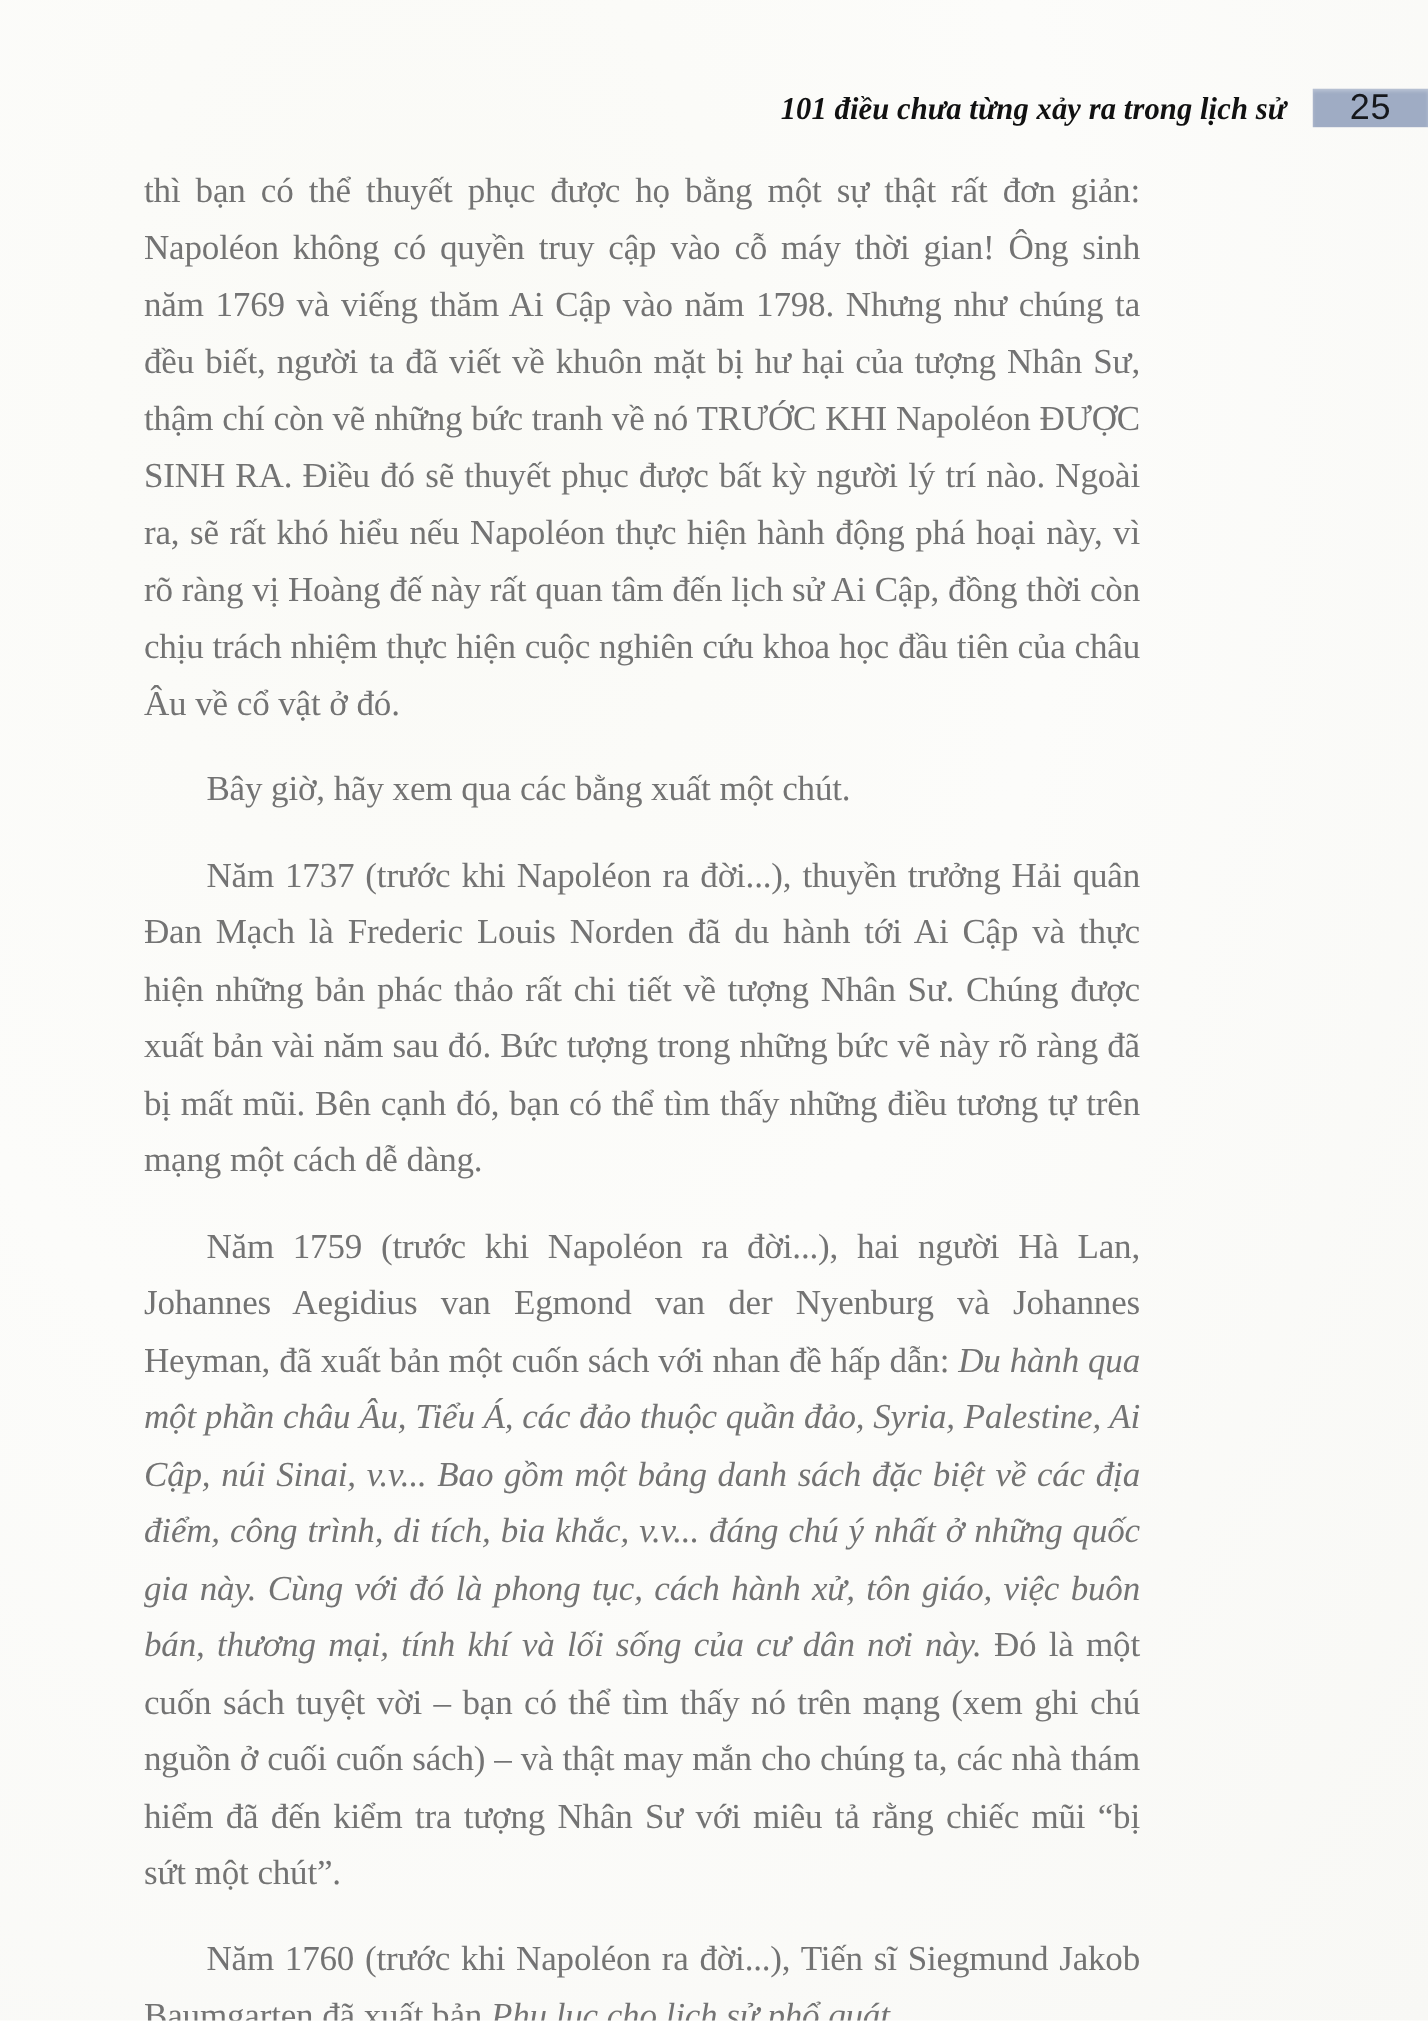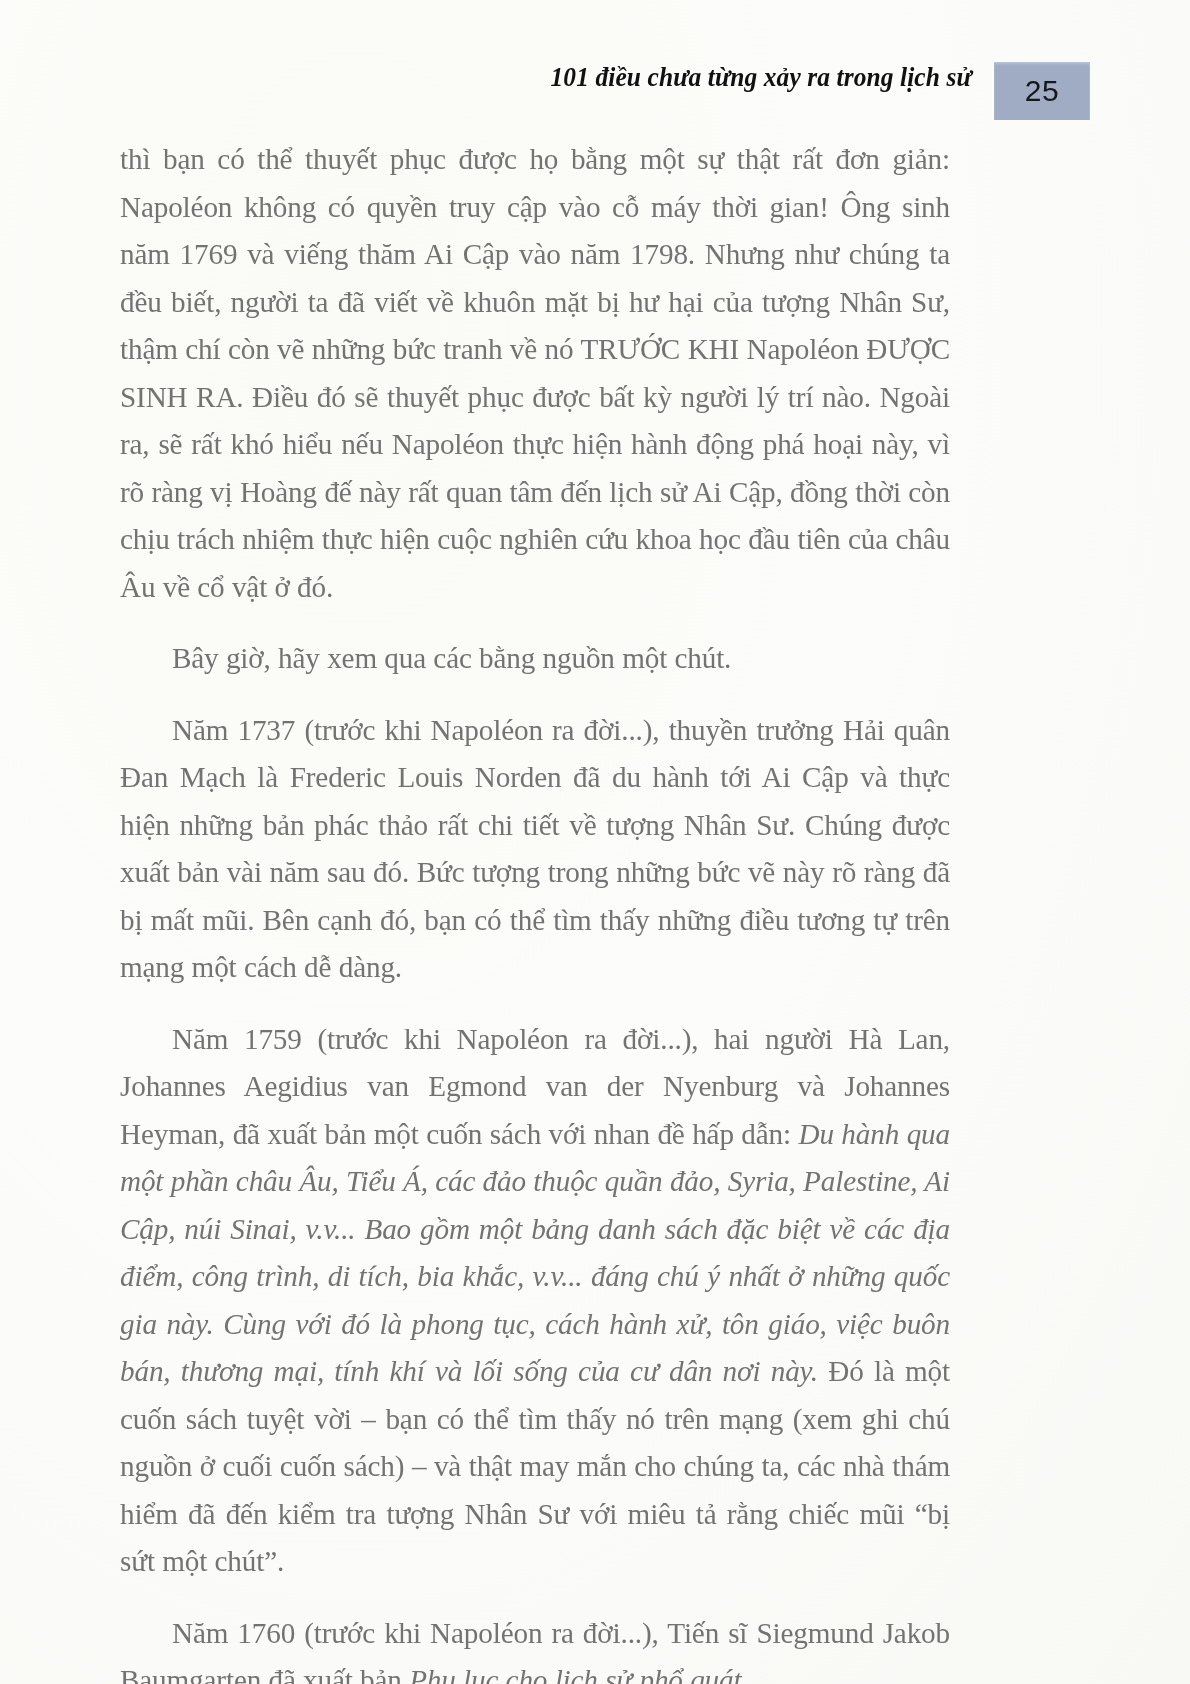--- a/index.html
+++ b/index.html
@@ -31,39 +31,39 @@
 
   
   .header {
     position: absolute;
     top: 62px;
     left: 0;
     right: 0;
     height: 56px;
     z-index: 2;
     display: flex;
+    align-items: center;
     justify-content: flex-end;
-    padding-right: 100px;
     box-sizing: border-box;
   }
   .running-title {
     font-family: "Liberation Serif", "DejaVu Serif", serif;
     font-style: italic;
     font-weight: bold;
     font-size: 26.5px;
     letter-spacing: 0.1px;
     color: #111111;
     white-space: nowrap;
     transform: scaleX(0.96);
     transform-origin: right center;
   }
   .page-number-box {
     margin-left: 22px;
     width: 96px;
-    height: 58px;
+    height: 32px;
     background: #9facc4;
     display: flex;
     align-items: center;
     justify-content: center;
     box-shadow: inset 0 2px 3px rgba(255,255,255,0.28);
   }
   .page-number-box .pn {
     font-family: "Liberation Sans", "DejaVu Sans", sans-serif;
     font-size: 30px;
     color: #16181c;
@@ -116,21 +116,21 @@
     </div>
   </div>
 
   <div class="body-col">
 
     <p class="para">
       <span>thì bạn có thể thuyết phục được họ bằng một sự thật rất đơn giản: Napoléon không có quyền truy cập vào cỗ máy thời gian! Ông sinh năm 1769 và viếng thăm Ai Cập vào năm 1798. Nhưng như chúng ta đều biết, người ta đã viết về khuôn mặt bị hư hại của tượng Nhân Sư, thậm chí còn vẽ những bức tranh về nó TRƯỚC KHI Napoléon ĐƯỢC SINH RA. Điều đó sẽ thuyết phục được bất kỳ người lý trí nào. Ngoài ra, sẽ rất khó hiểu nếu Napoléon thực hiện hành động phá hoại này, vì rõ ràng vị Hoàng đế này rất quan tâm đến lịch sử Ai Cập, đồng thời còn chịu trách nhiệm thực hiện cuộc nghiên cứu khoa học đầu tiên của châu Âu về cổ vật ở đó.</span>
     </p>
 
     <p class="para indent">
-      <span>Bây giờ, hãy xem qua các bằng nguồn một chút.</span>
+      <span>Bây giờ, hãy xem qua các bằng xuất một chút.</span>
     </p>
 
     <p class="para indent">
       <span>Năm 1737 (trước khi Napoléon ra đời...), thuyền trưởng Hải quân Đan Mạch là Frederic Louis Norden đã du hành tới Ai Cập và thực hiện những bản phác thảo rất chi tiết về tượng Nhân Sư. Chúng được xuất bản vài năm sau đó. Bức tượng trong những bức vẽ này rõ ràng đã bị mất mũi. Bên cạnh đó, bạn có thể tìm thấy những điều tương tự trên mạng một cách dễ dàng.</span>
     </p>
 
     <p class="para indent">
       <span>Năm 1759 (trước khi Napoléon ra đời...), hai người Hà Lan, Johannes Aegidius van Egmond van der Nyenburg và Johannes Heyman, đã xuất bản một cuốn sách với nhan đề hấp dẫn: </span><span class="ital">Du hành qua một phần châu Âu, Tiểu Á, các đảo thuộc quần đảo, Syria, Palestine, Ai Cập, núi Sinai, v.v... Bao gồm một bảng danh sách đặc biệt về các địa điểm, công trình, di tích, bia khắc, v.v... đáng chú ý nhất ở những quốc gia này. Cùng với đó là phong tục, cách hành xử, tôn giáo, việc buôn bán, thương mại, tính khí và lối sống của cư dân nơi này.</span><span> Đó là một cuốn sách tuyệt vời – bạn có thể tìm thấy nó trên mạng (xem ghi chú nguồn ở cuối cuốn sách) – và thật may mắn cho chúng ta, các nhà thám hiểm đã đến kiểm tra tượng Nhân Sư với miêu tả rằng chiếc mũi “bị sứt một chút”.</span>
     </p>
 

